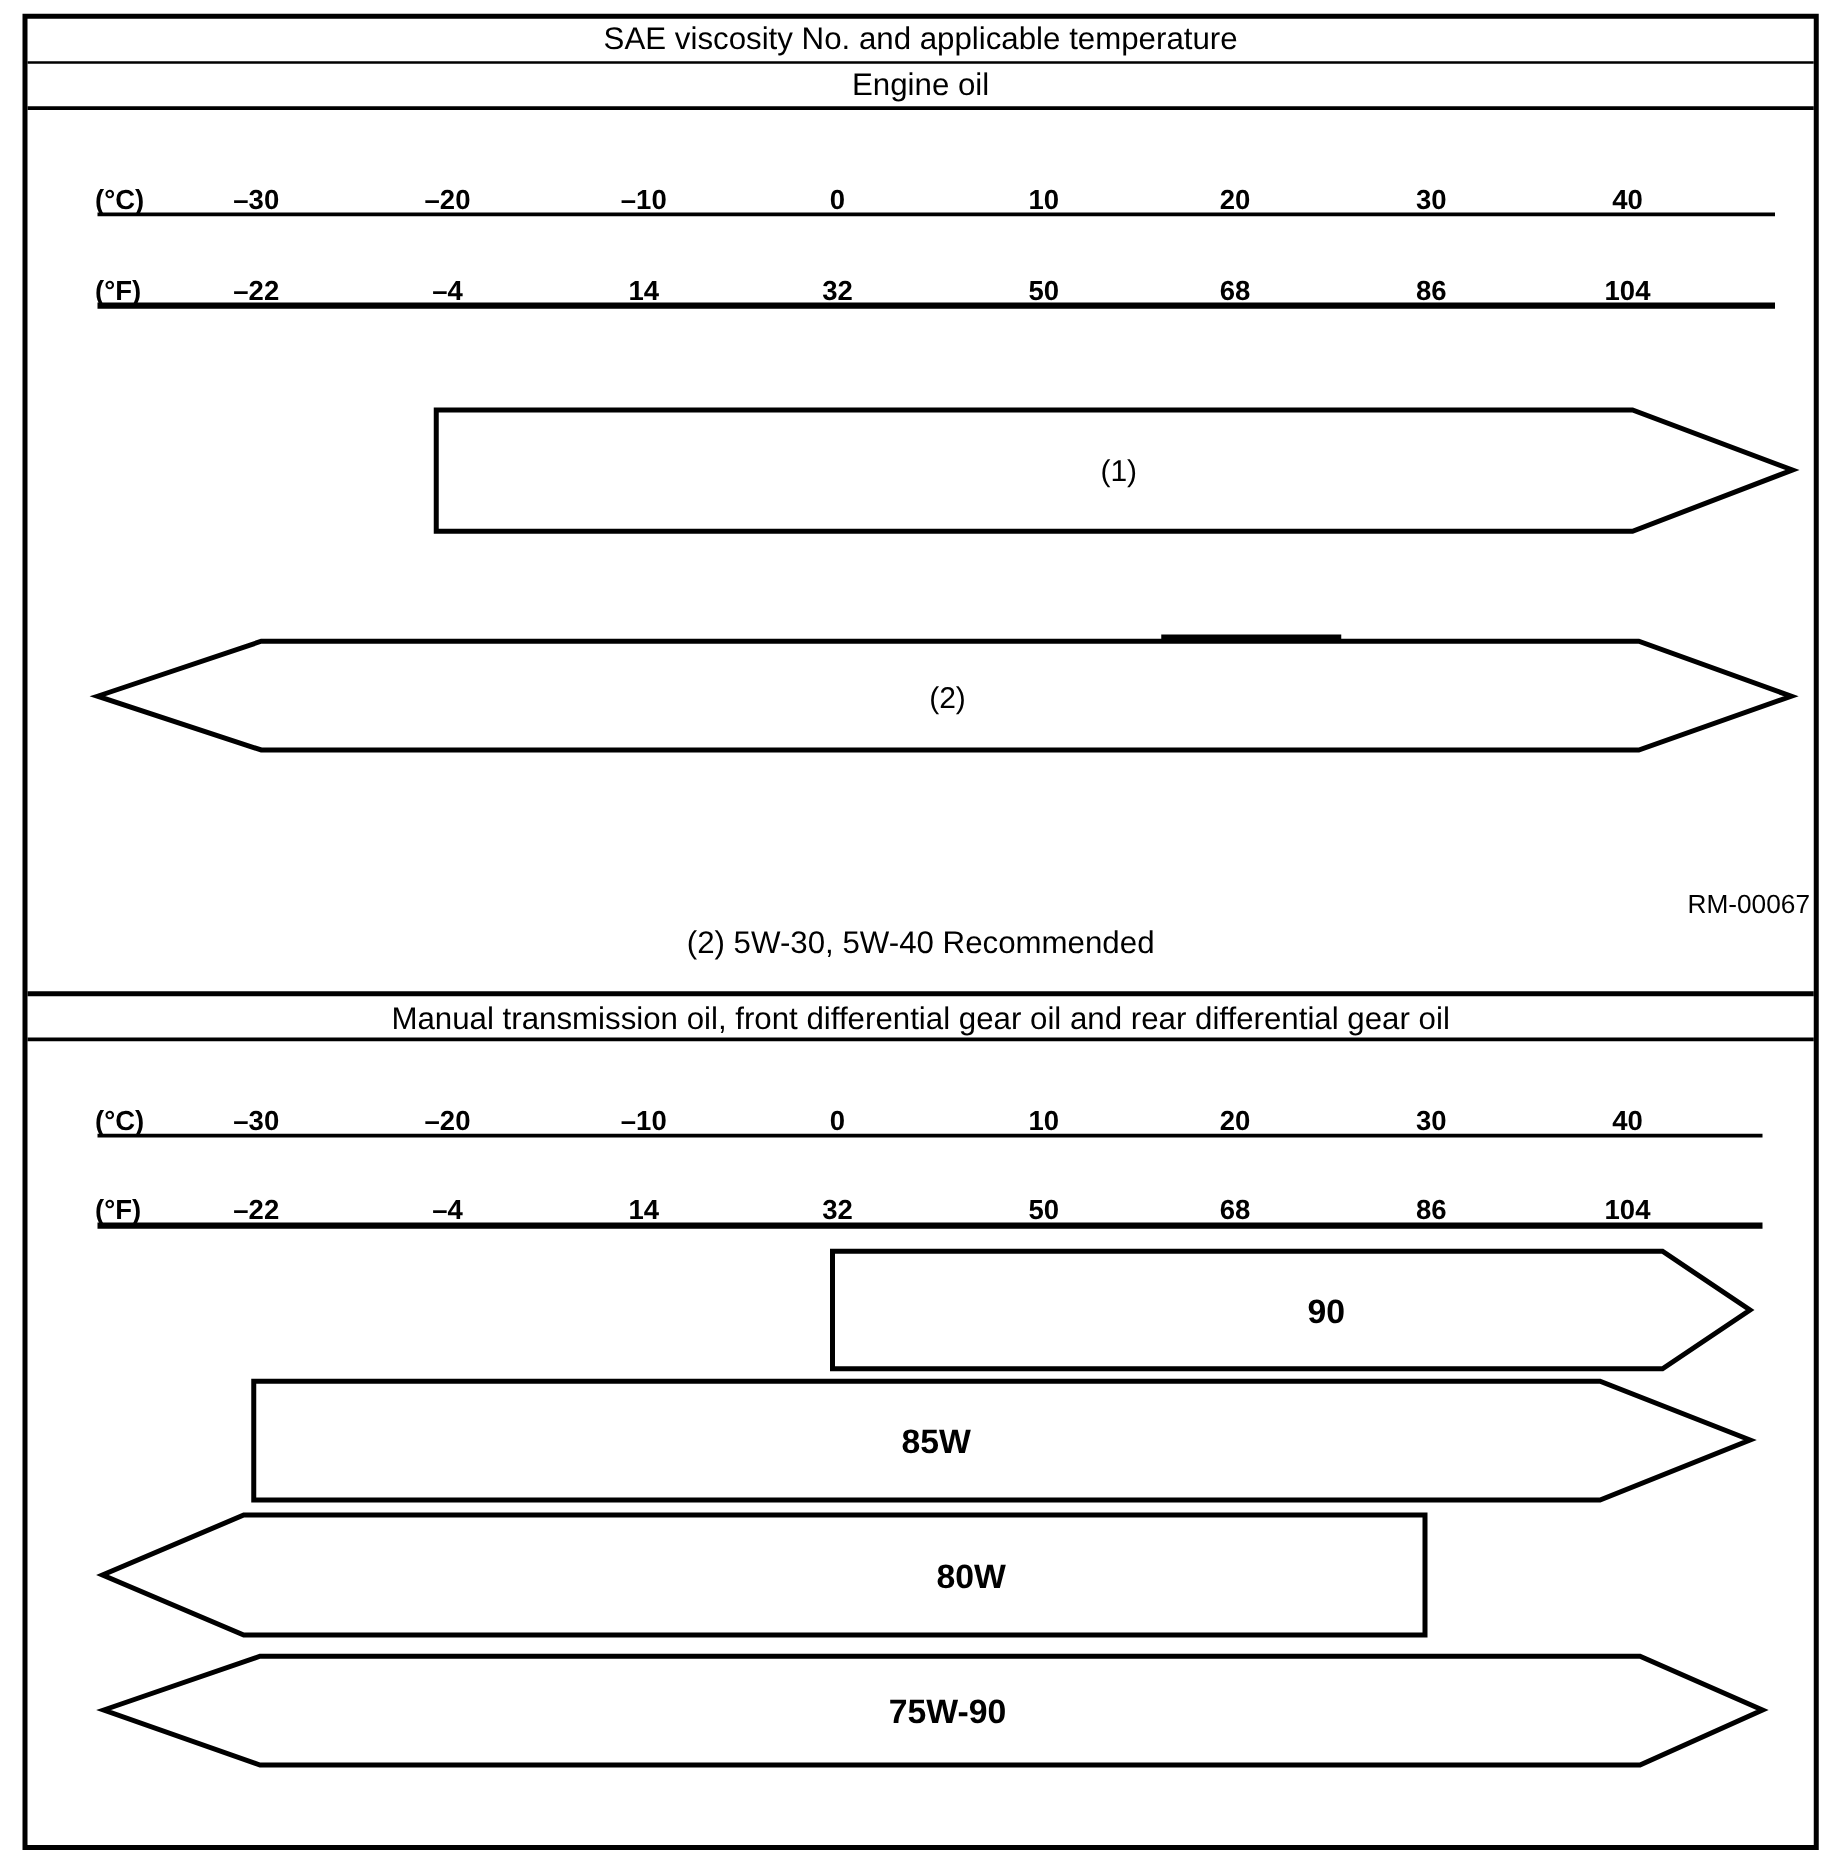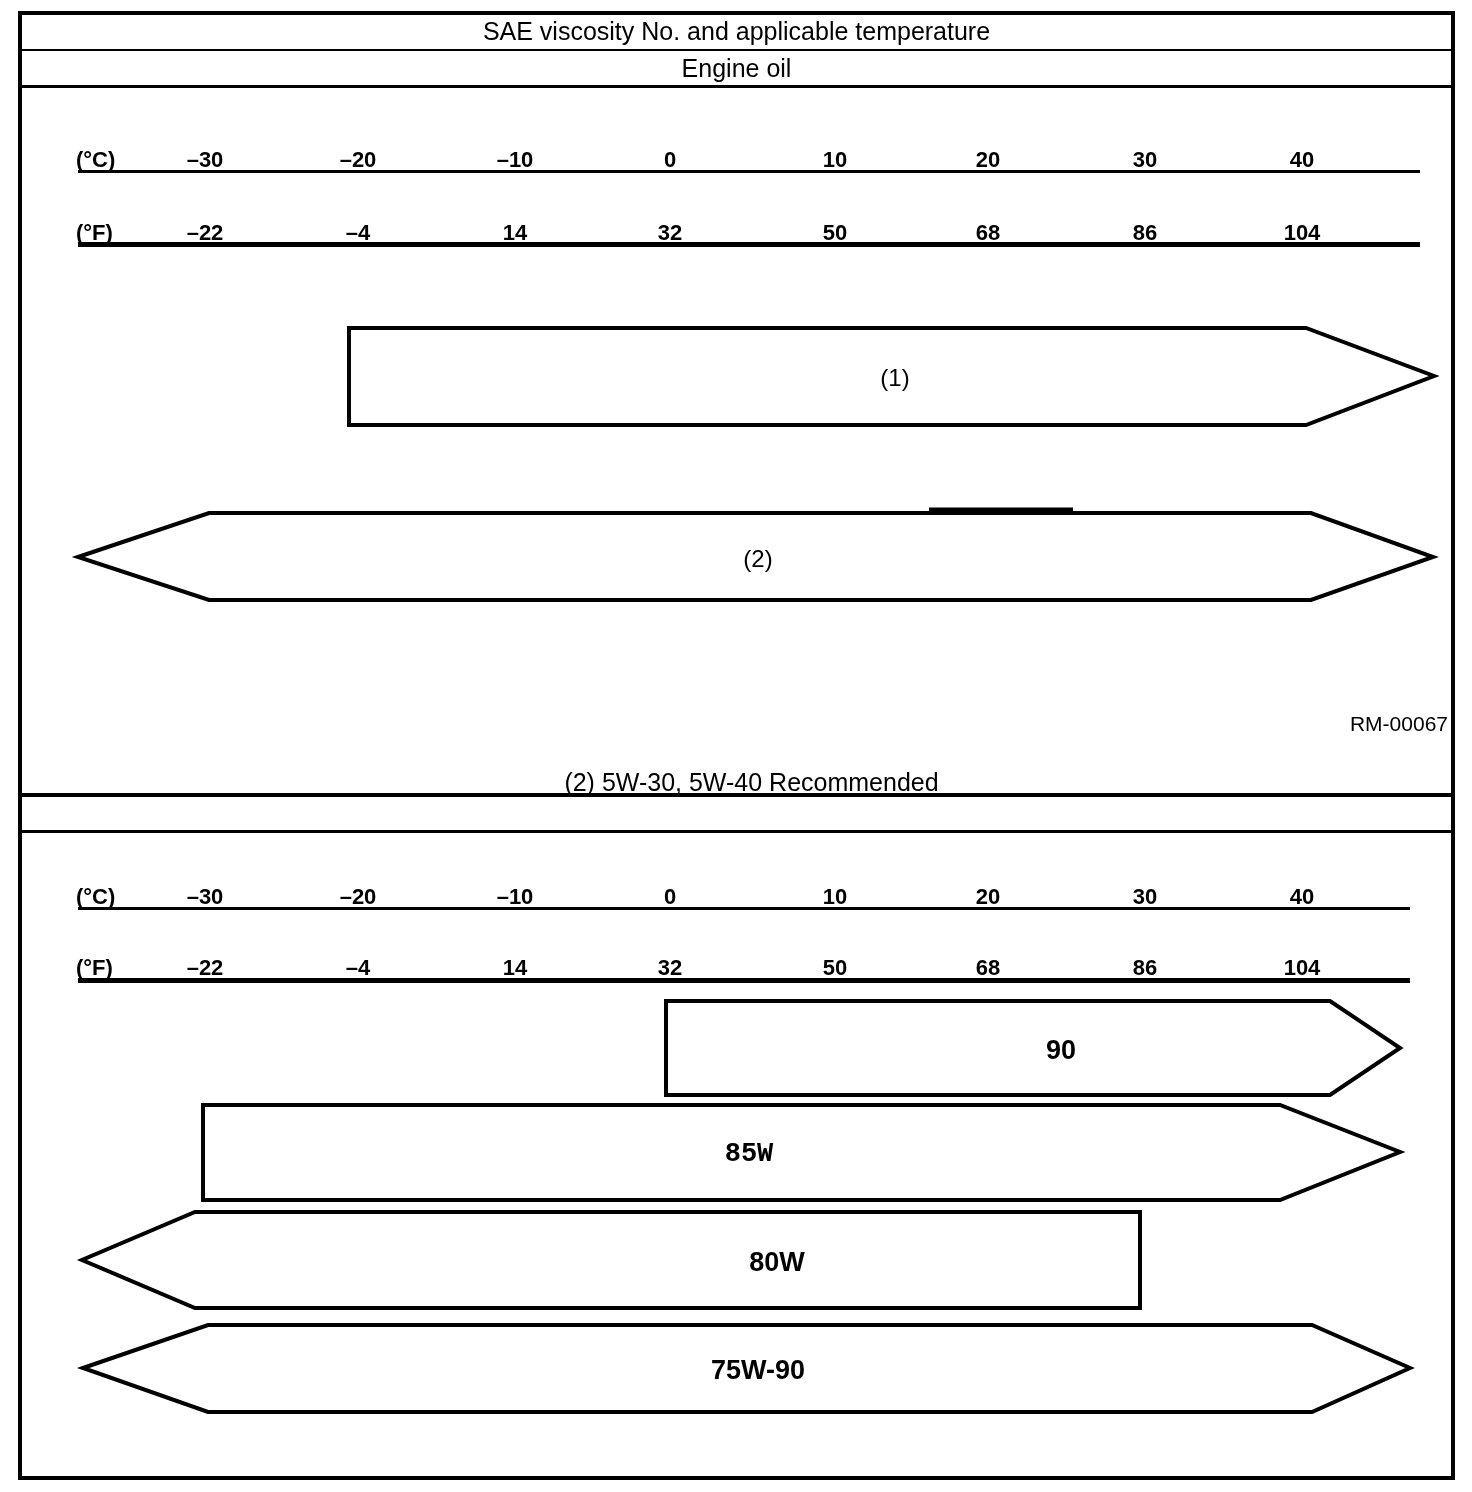--- a/index.html
+++ b/index.html
@@ -26,20 +26,21 @@
 <div class="page">
 
   <div class="frame"></div>
   <div class="hdiv" style="top:49px;height:2px;"></div>
   <div class="hdiv" style="top:85px;height:3px;"></div>
   <div class="hdiv" style="top:793px;height:4px;"></div>
   <div class="hdiv" style="top:830px;height:3px;"></div>
 
   <div class="band-title" style="top:16px;">SAE viscosity No. and applicable temperature</div>
   <div class="band-title" style="top:53px;">Engine oil</div>
+  <div class="band-title" style="top:800px;">Manual transmission oil, front differential gear oil and rear differential gear oil</div>
 
   <div class="unit" style="left:76px;top:147px;">(°C)</div>
   <div class="tick-row" style="top:147px;">
       <span class="tick" style="left: 205px;">–30</span>
       <span class="tick" style="left: 358px;">–20</span>
       <span class="tick" style="left: 515px;">–10</span>
       <span class="tick" style="left: 670px;">0</span>
       <span class="tick" style="left: 835px;">10</span>
       <span class="tick" style="left: 988px;">20</span>
       <span class="tick" style="left: 1145px;">30</span>
@@ -99,22 +100,22 @@
     <polygon points="203,1105 1280,1105 1400,1152 1280,1200 203,1200" fill="#fff" stroke="#000" stroke-width="4"></polygon>
 
     <polygon points="195,1212 1140,1212 1140,1308 195,1308 82,1260" fill="#fff" stroke="#000" stroke-width="4"></polygon>
 
     <polygon points="83,1368 208,1325 1312,1325 1410,1368 1312,1412 208,1412" fill="#fff" stroke="#000" stroke-width="4"></polygon>
   </svg>
 
   <div class="arrow-label" style="left:895px;top:378px;">(1)</div>
   <div class="arrow-label" style="left:758px;top:559px;">(2)</div>
   <div class="arrow-label grade" style="left:1061px;top:1050px;">90</div>
-  <div class="arrow-label grade" style="left:749px;top:1154px;font-family:Liberation Mono, monospace;">85W</div>
+  <div class="arrow-label grade" style="left:749px;top:1154px;">85W</div>
   <div class="arrow-label grade" style="left:749px;top:1262px;margin-left:28px;">80W</div>
   <div class="arrow-label grade" style="left:758px;top:1370px;">75W-90</div>
 
   <div class="rm-code" style="top:712px;">RM-00067</div>
   <div class="rm-code" style="top:1504px;">RM-00058</div>
 
-  <div class="legend-line" style="top:768px;padding-left:15px;">(2) 5W-30, 5W-40 Recommended</div>
+  <div class="legend-line" style="top:740px;">(2) 5W-30, 5W-40 Recommended</div>
 
 </div>
 
 </body></html>

